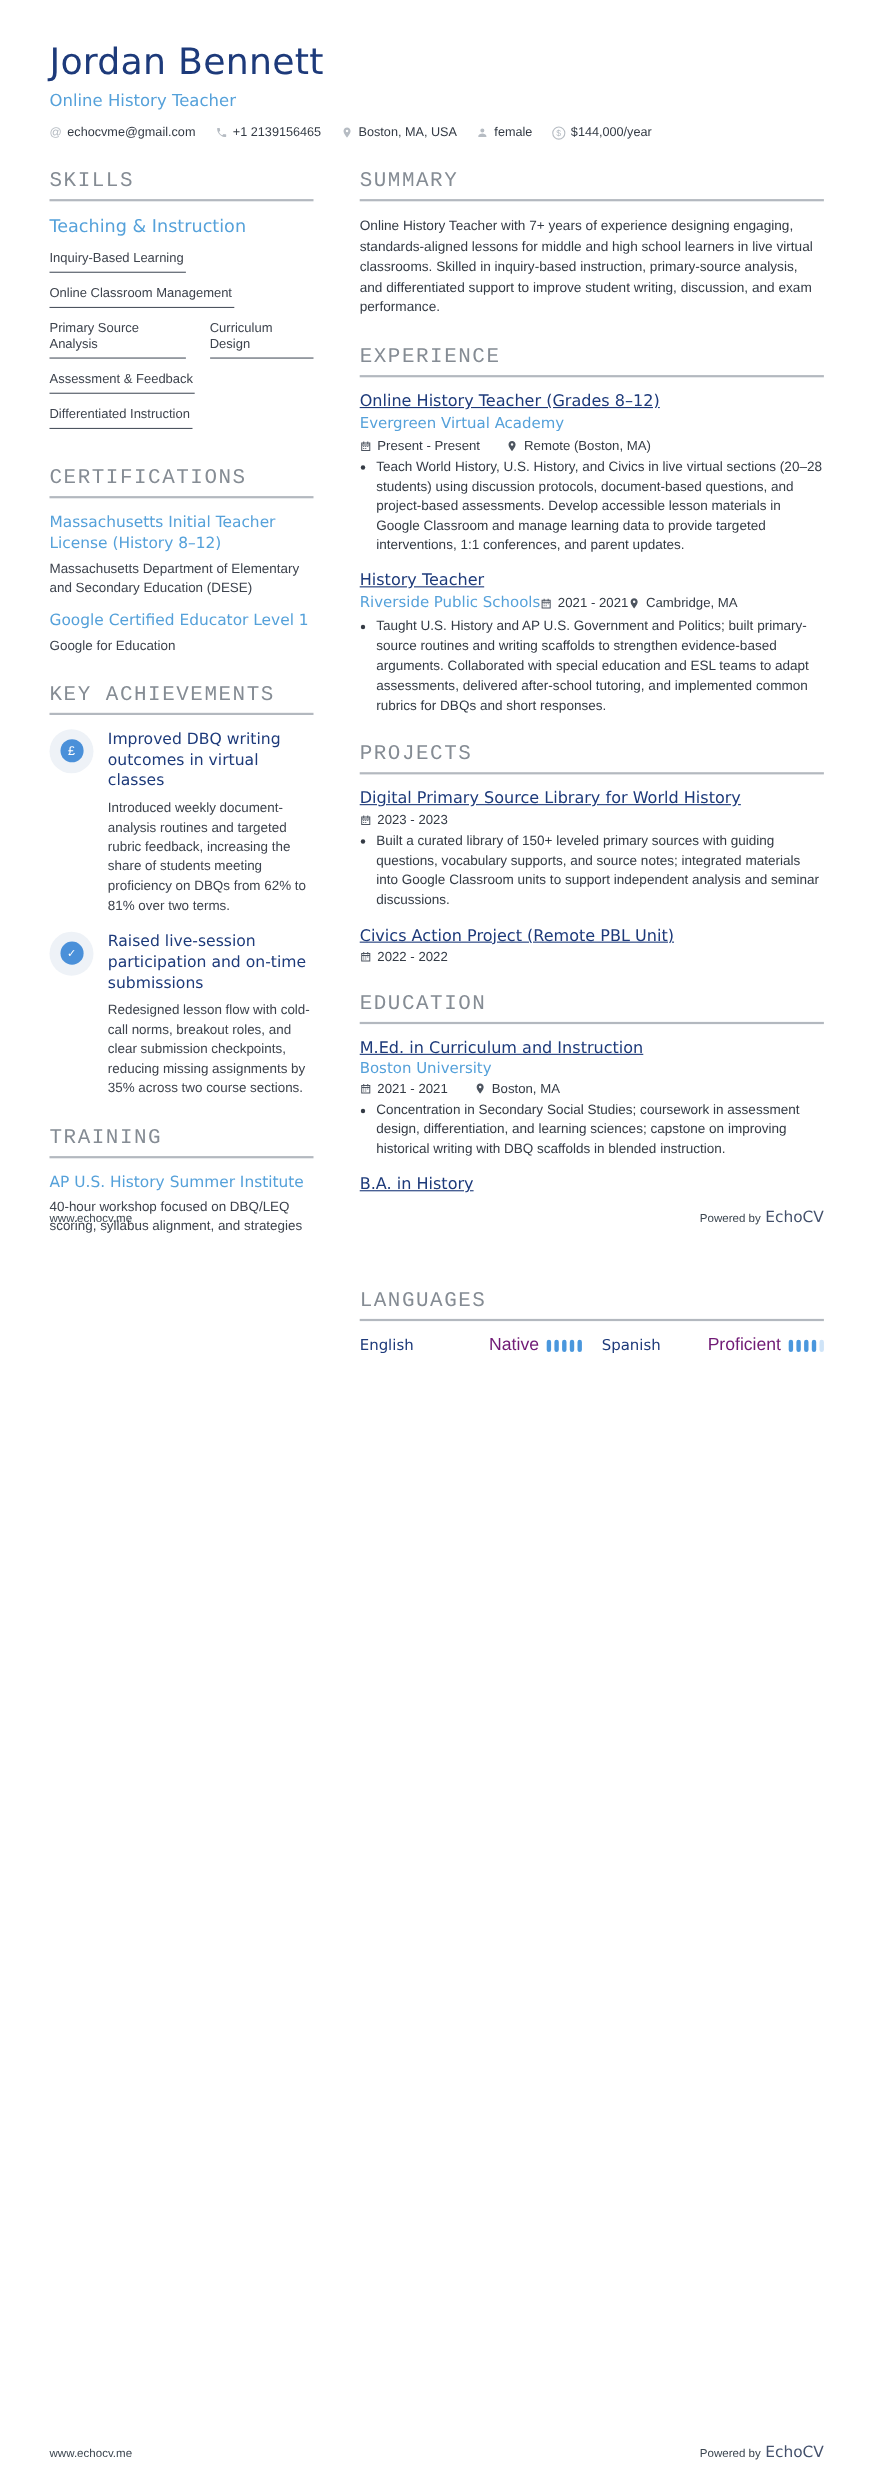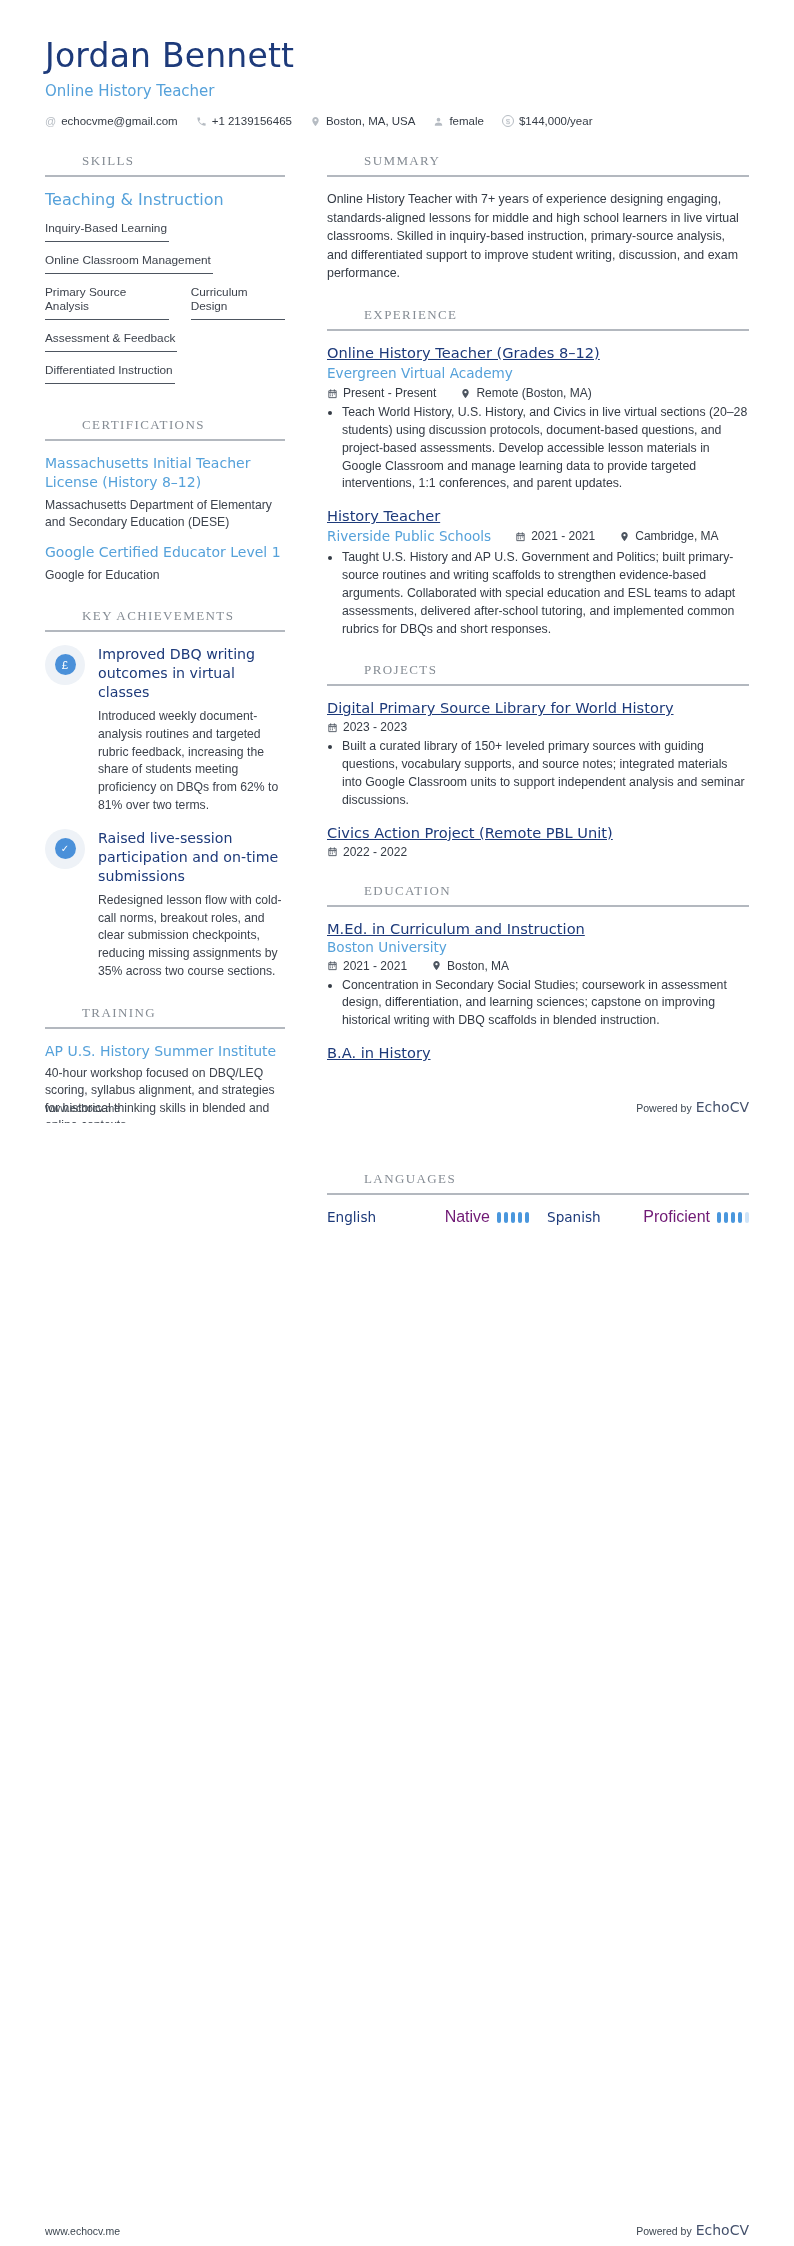--- a/index.html
+++ b/index.html
@@ -12,40 +12,40 @@
   }
   .page { width:794px; height:1123px; position:relative; padding:36px 45px 0 45px; overflow:hidden; }
 
   
   .name {
     font-family:"DejaVu Sans", sans-serif;
     font-size:33px; font-weight:500; color:#1d3a7a; letter-spacing:.2px;
   }
   .job-title { font-family:"DejaVu Sans", sans-serif; font-size:15px; color:#55a1da; margin-top:7px; }
   .contact-row { display:flex; align-items:center; gap:18px; margin-top:15px; font-size:11.5px; color:#343b45; }
-  .contact-item { display:flex; align-items:center; gap:5px; }
+  .contact-item { display:flex; align-items:flex-start; gap:5px; }
   .c-icon { color:#b6bcc3; flex:0 0 auto; }
   .glyph-at::before { content:"@"; font-size:11px; color:#b6bcc3; }
   .glyph-dollar {
     width:12px; height:12px; border:1px solid #b6bcc3; border-radius:50%;
     display:inline-flex; align-items:center; justify-content:center;
     font-size:8px; color:#b6bcc3;
   }
   .glyph-dollar::before { content:"$"; }
 
   
   .columns { display:flex; margin-top:26px; }
   .col-left { width:240px; flex:0 0 240px; }
   .col-gap { width:42px; flex:0 0 42px; }
   .col-right { flex:1 1 auto; min-width:0; }
 
   .section { margin-bottom:24px; }
   .section-title {
-    font-family:Liberation Serif, serif;
-    font-size:13px; color:#858c94; letter-spacing:1.4px; font-weight:400;margin-left:37px;
+    font-family:Liberation Mono, monospace;
+    font-size:19px; color:#858c94; letter-spacing:1.4px; font-weight:400;
   }
   .rule { height:2px; background:#b3b8bf; margin-top:6px; margin-bottom:13px; }
 
   
   .skill-cat { font-family:"DejaVu Sans", sans-serif; font-size:16px; color:#55a1da; margin-bottom:10px; }
   .skill-row { display:flex; column-gap:22px; }
   .skill-item {
     font-size:11.8px; color:#3d434d; padding:2px 2px 6px 0; margin-bottom:9px;
     border-bottom:1px solid #4d5560; display:inline-block; align-self:flex-start;
   }
@@ -77,21 +77,21 @@
 
   
   .summary-text { font-size:12.4px; line-height:1.5; color:#343b45; }
   .entry { margin-bottom:14px; }
   .entry-role {
     font-family:"DejaVu Sans", sans-serif;
     font-size:14.6px; color:#1d3a7a; font-weight:500; margin-bottom:4px;text-decoration:underline;
   }
   .entry-company { font-family:"DejaVu Sans", sans-serif; font-size:13.6px; color:#55a1da; margin-bottom:5px; }
   .meta-row { display:flex; align-items:flex-end; gap:24px; margin-bottom:4px; }
-  .meta-inline { display:flex; gap:24px; margin-bottom:5px; }
+  .meta-inline { display:flex; margin-bottom:5px; }
   .meta-item { display:flex; align-items:center; gap:5px; font-size:12px; color:#343b45; }
   .m-icon { color:#4d5560; flex:0 0 auto; }
   ul.bullets { margin:3px 0 0 0; padding-left:15px; }
   ul.bullets li { font-size:12.3px; line-height:1.45; color:#343b45; }
 
   
   .lang-row { display:flex; column-gap:18px; }
   .lang-half { flex:1 1 0; display:flex; align-items:center; justify-content:space-between; }
   .lang-name { font-family:"DejaVu Sans", sans-serif; font-size:13.6px; color:#1d3a7a; }
   .lang-level-wrap { display:flex; align-items:center; gap:7px; }

